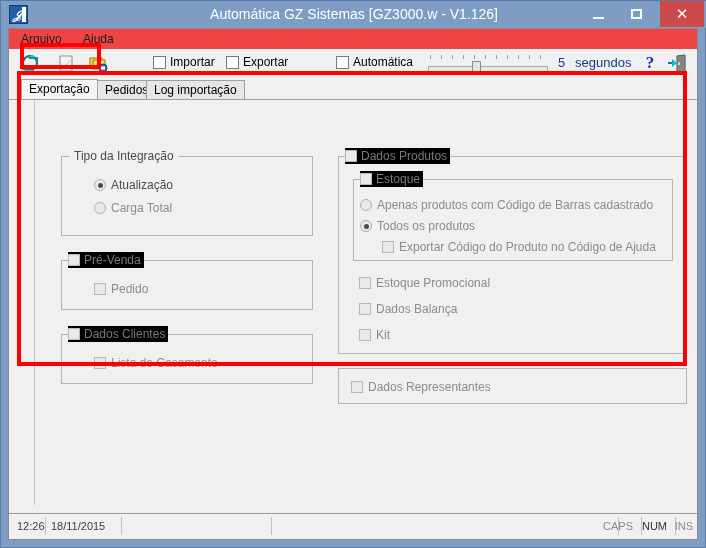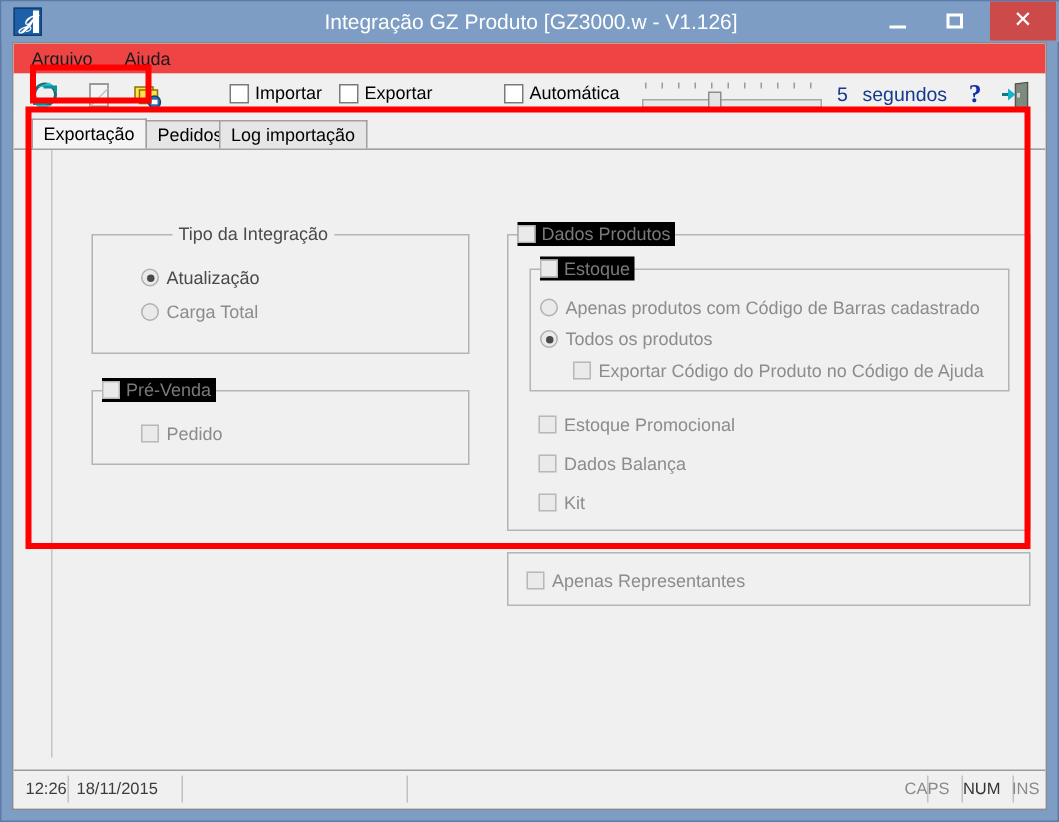--- a/index.html
+++ b/index.html
@@ -165,21 +165,20 @@
     border:4px solid #ff0000;box-sizing:border-box;pointer-events:none;
   }
   
   .group{
     position:absolute;border:1px solid #b4b4b4;box-sizing:border-box;
   }
   .group > .legend{
     position:absolute;top:-8px;left:8px;height:15px;line-height:15px;
     background:#f0f0f0;padding:0 4px;font-size:12px;color:#6e6e6e;
     white-space:nowrap;
-    margin-left:45px;
   }
   .group > .legend.strong{color:#4b4b4b;}
   .legend-chk{
     position:absolute;top:-9px;left:6px;height:16px;line-height:16px;
     background:#000000;padding:0 3px 0 0;font-size:12px;color:#7a7a7a;
     white-space:nowrap;
   }
   .legend-chk .box{
     display:inline-block;vertical-align:-2px;width:12px;height:12px;
     background:#eaeaea;border:1px solid #b8b8b8;box-sizing:border-box;margin-right:4px;
@@ -225,21 +224,21 @@
 </head>
 <body>
 
 <div id="window">
 
   <div id="titlebar">
     <div id="app-icon">
       <span class="glyph">𝒥</span>
       <span class="bar"></span>
     </div>
-    <div id="title-text">Integração GZ Produto [GZ3000.w - V1.126]</div>
+    <div id="title-text">Automática GZ Sistemas [GZ3000.w - V1.126]</div>
 
     <div class="wbtn" id="btn-min">
       <span class="mk"></span>
     </div>
     <div class="wbtn" id="btn-max">
       <span class="mk"></span>
     </div>
     <div class="wbtn" id="btn-close">
       <span class="x">✕</span>
     </div>
@@ -353,20 +352,29 @@
         <div class="group" style="left:26px;top:160px;width:252px;height:50px;">
           <span class="legend-chk">
             <span class="box"></span><span>Pré-Venda</span>
           </span>
           <div class="row dis" style="left:32px;top:20px;">
             <span class="cbox"></span>
             <span class="txt">Pedido</span>
           </div>
         </div>
 
+        <div class="group" style="left:26px;top:234px;width:252px;height:50px;">
+          <span class="legend-chk">
+            <span class="box"></span><span>Dados Clientes</span>
+          </span>
+          <div class="row dis" style="left:32px;top:20px;">
+            <span class="cbox"></span>
+            <span class="txt">Lista de Casamento</span>
+          </div>
+        </div>
 
         <div class="group" style="left:303px;top:56px;width:349px;height:198px;">
           <span class="legend-chk">
             <span class="box"></span><span>Dados Produtos</span>
           </span>
 
           <div class="group" style="left:14px;top:22px;width:320px;height:82px;">
             <span class="legend-chk">
               <span class="box"></span><span>Estoque</span>
             </span>
@@ -395,21 +403,21 @@
           </div>
           <div class="row dis" style="left:20px;top:170px;">
             <span class="cbox"></span>
             <span class="txt">Kit</span>
           </div>
         </div>
 
         <div class="group" style="left:303px;top:268px;width:349px;height:36px;">
           <div class="row dis" style="left:12px;top:10px;">
             <span class="cbox"></span>
-            <span class="txt">Apenas Representantes</span>
+            <span class="txt">Dados Representantes</span>
           </div>
         </div>
 
       </div>
     </div>
 
     <div id="redtab"></div>
     <div id="redbox"></div>
 
     <div id="statusbar">

